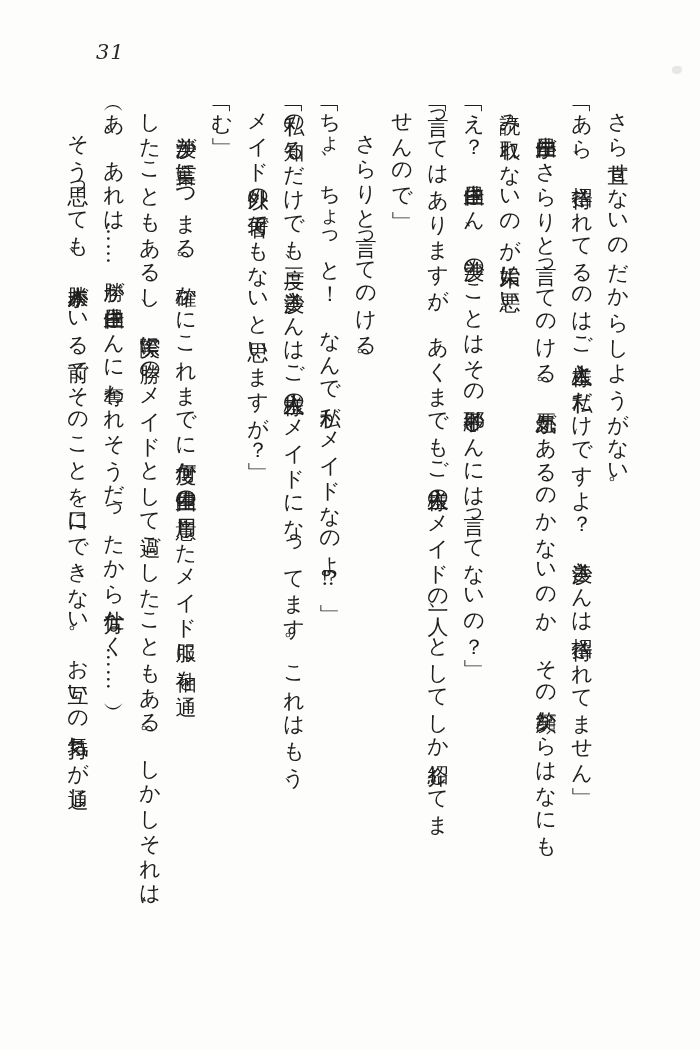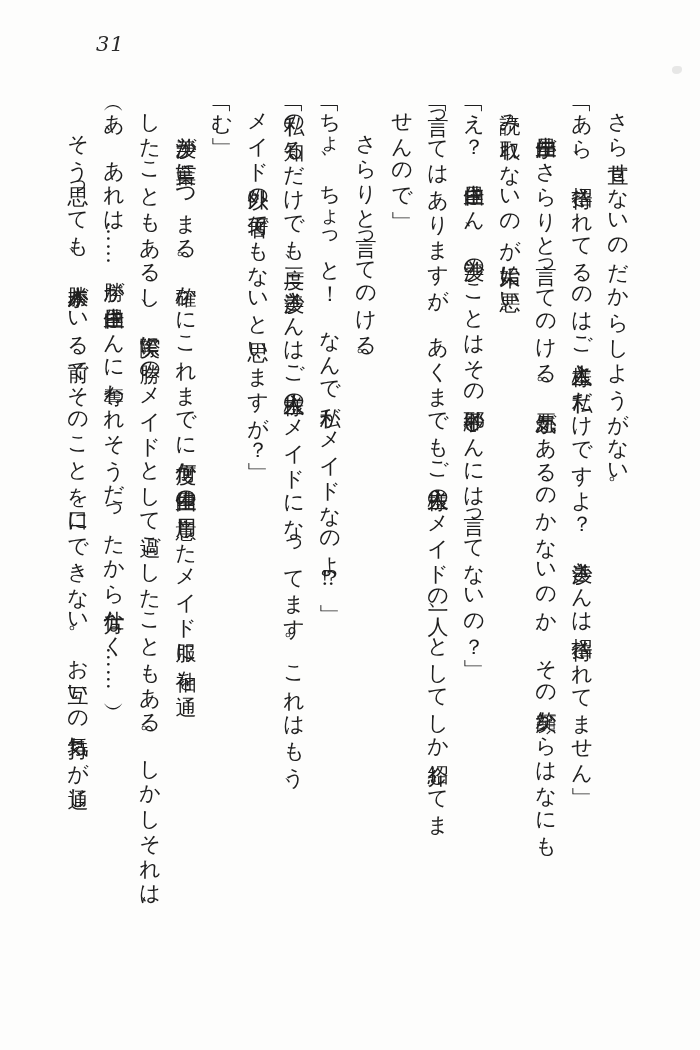--- a/index.html
+++ b/index.html
@@ -20,21 +20,21 @@
     overflow: hidden;
     font-family: "DejaVu Serif", "Liberation Serif", serif;
   }
   .page {
     position: absolute;
     inset: 0;
   }
   .page-number {
     position: absolute;
     left: 96px;
-    top: 32px;
+    top: 40px;
     font-size: 21px;
     font-style: italic;
     color: var(--page-number);
     letter-spacing: 1px;
   }
   .text-block {
     position: absolute;
     top: 98px;
     right: 64px;
     height: 848px;

